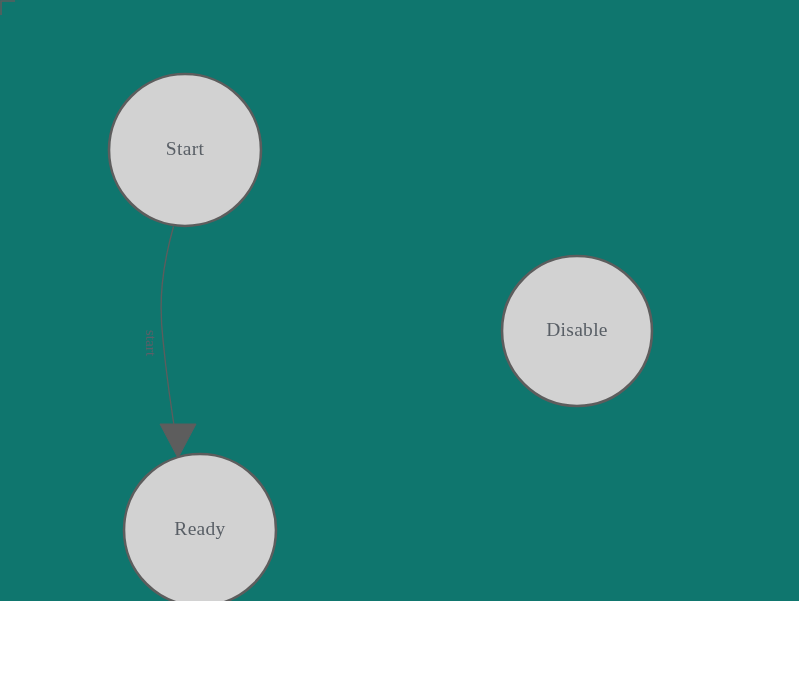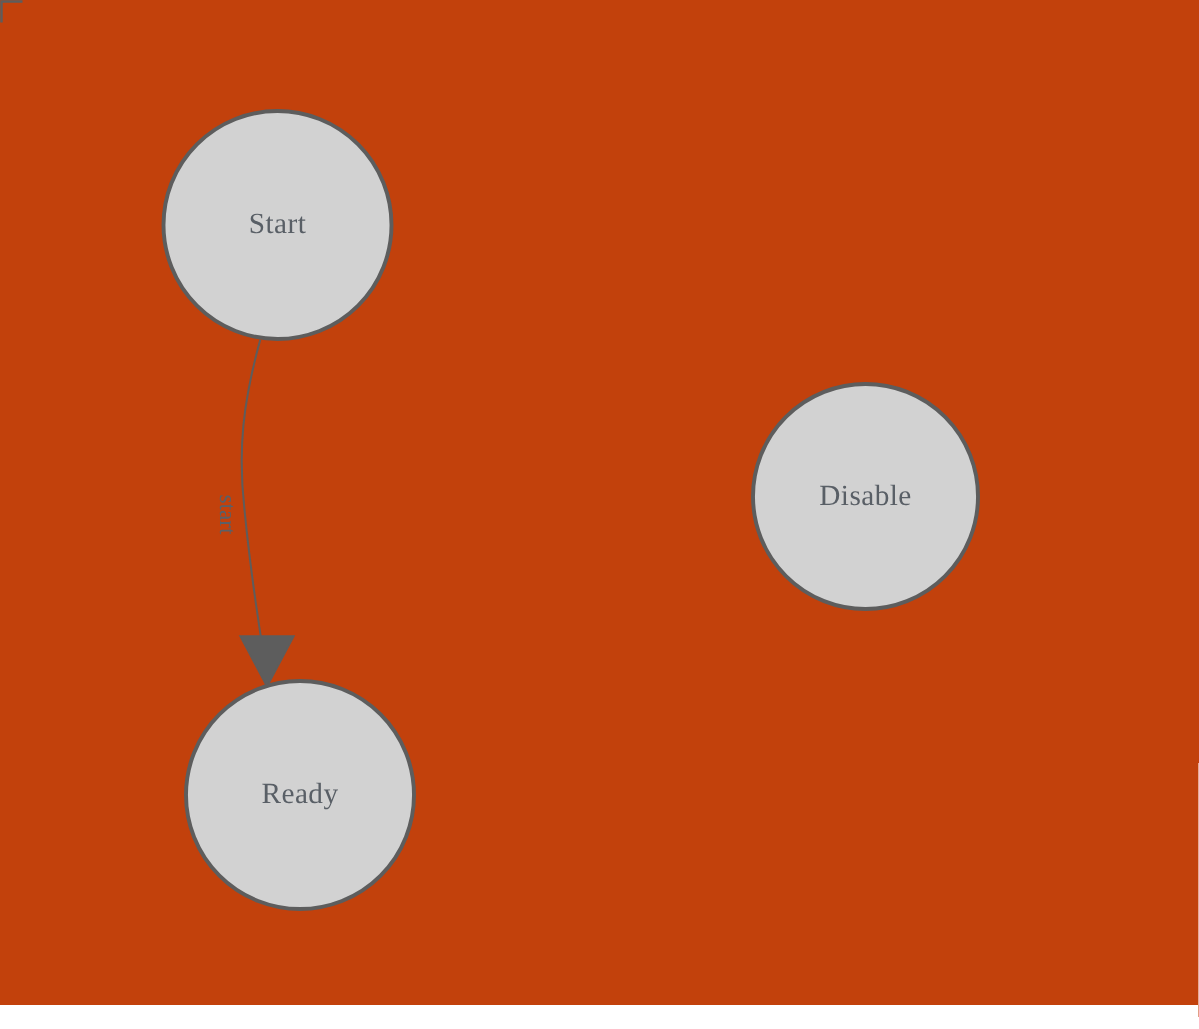--- a/index.html
+++ b/index.html
@@ -6,22 +6,22 @@
     margin: 0;
     padding: 0;
     background: #ffffff;
   }
   body {
     font-family: "Liberation Serif", "DejaVu Serif", serif;
   }
   #canvas {
     position: relative;
     width: 799px;
-    height: 670px;
-    background: #c2410c;
+    height: 601px;
+    background: #0f766e;
     overflow: hidden;
   }
   #graph-svg {
     position: absolute;
     top: 0;
     left: 0;
     width: 799px;
     height: 686px;
     display: block;
   }

